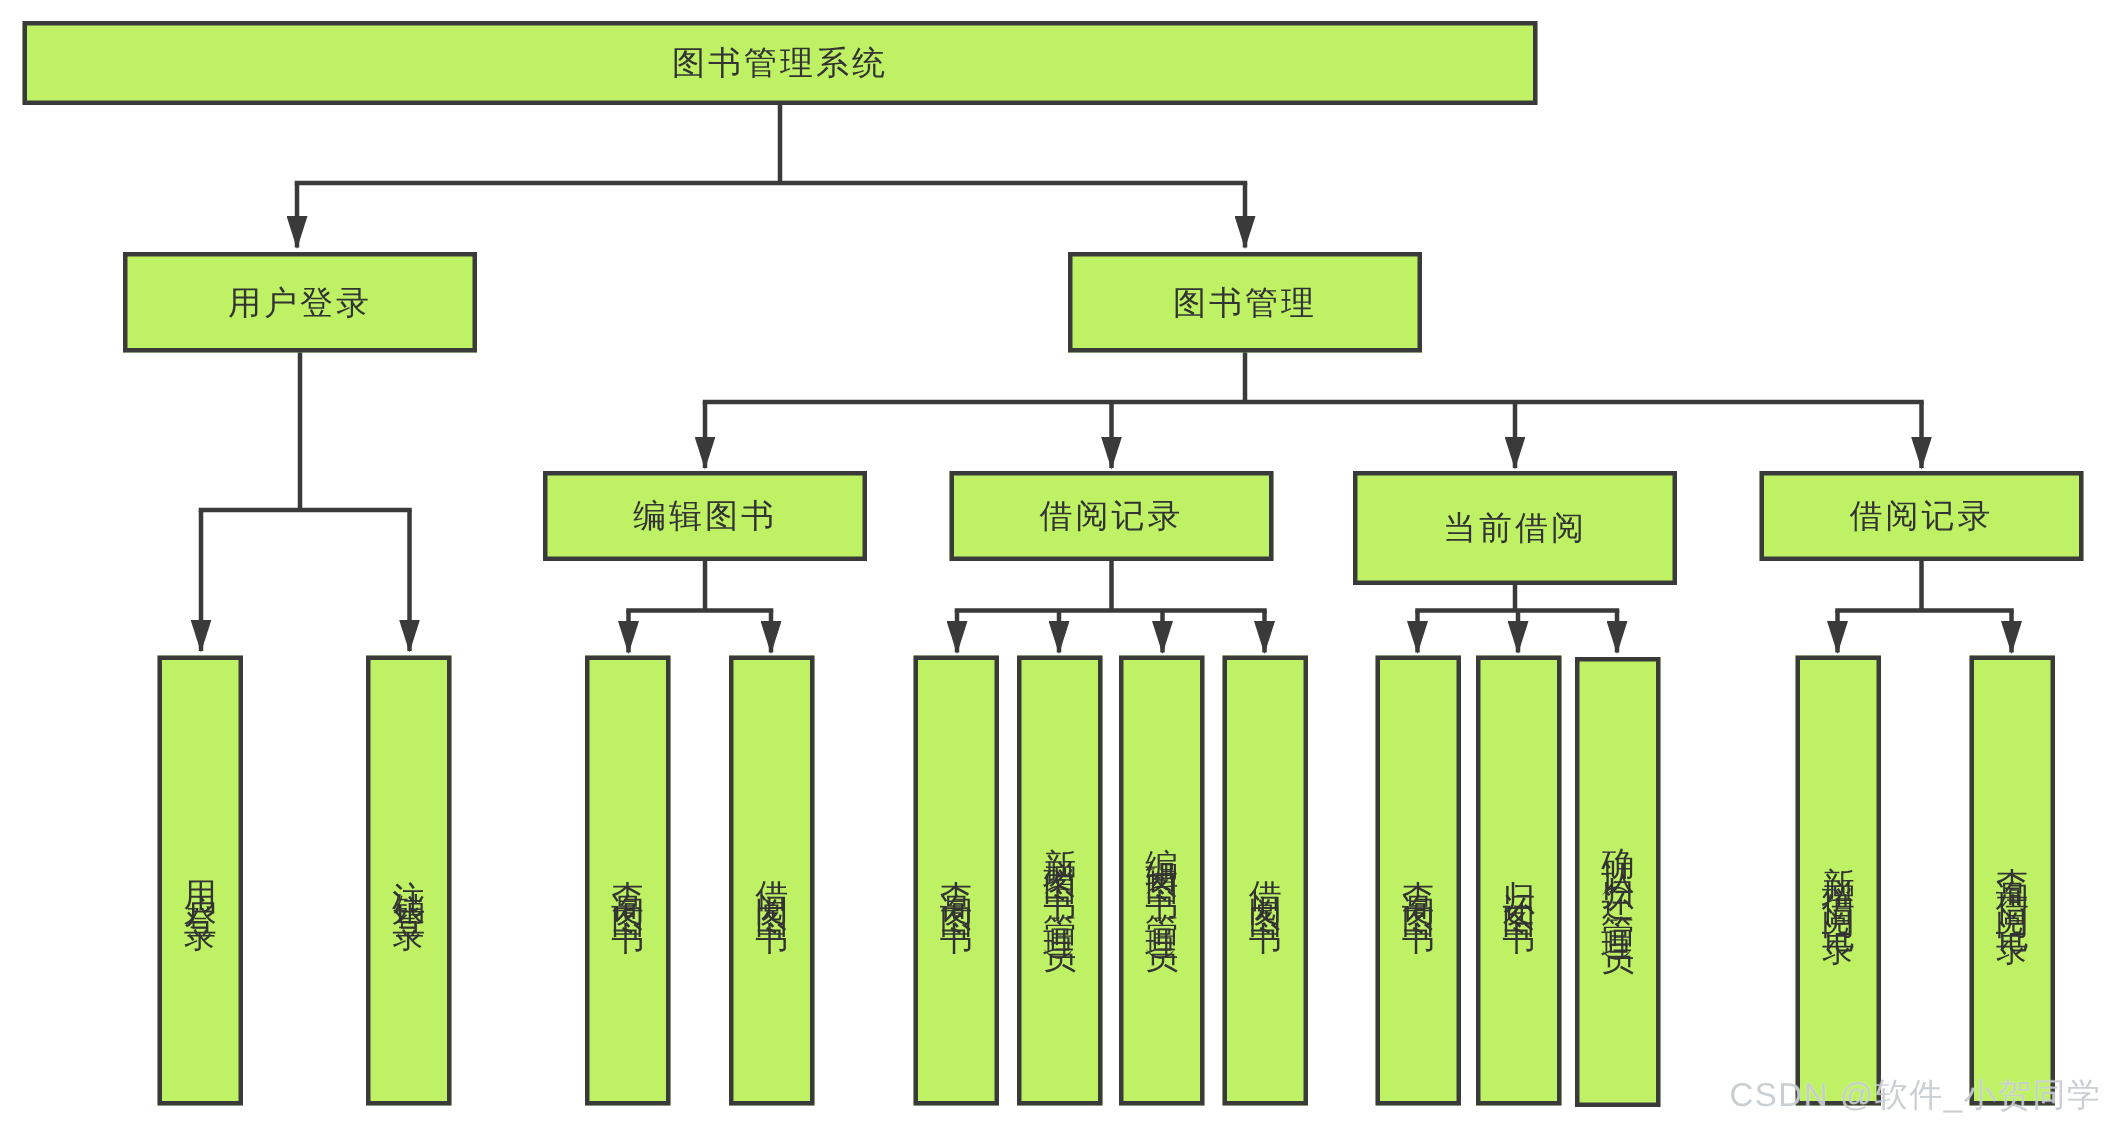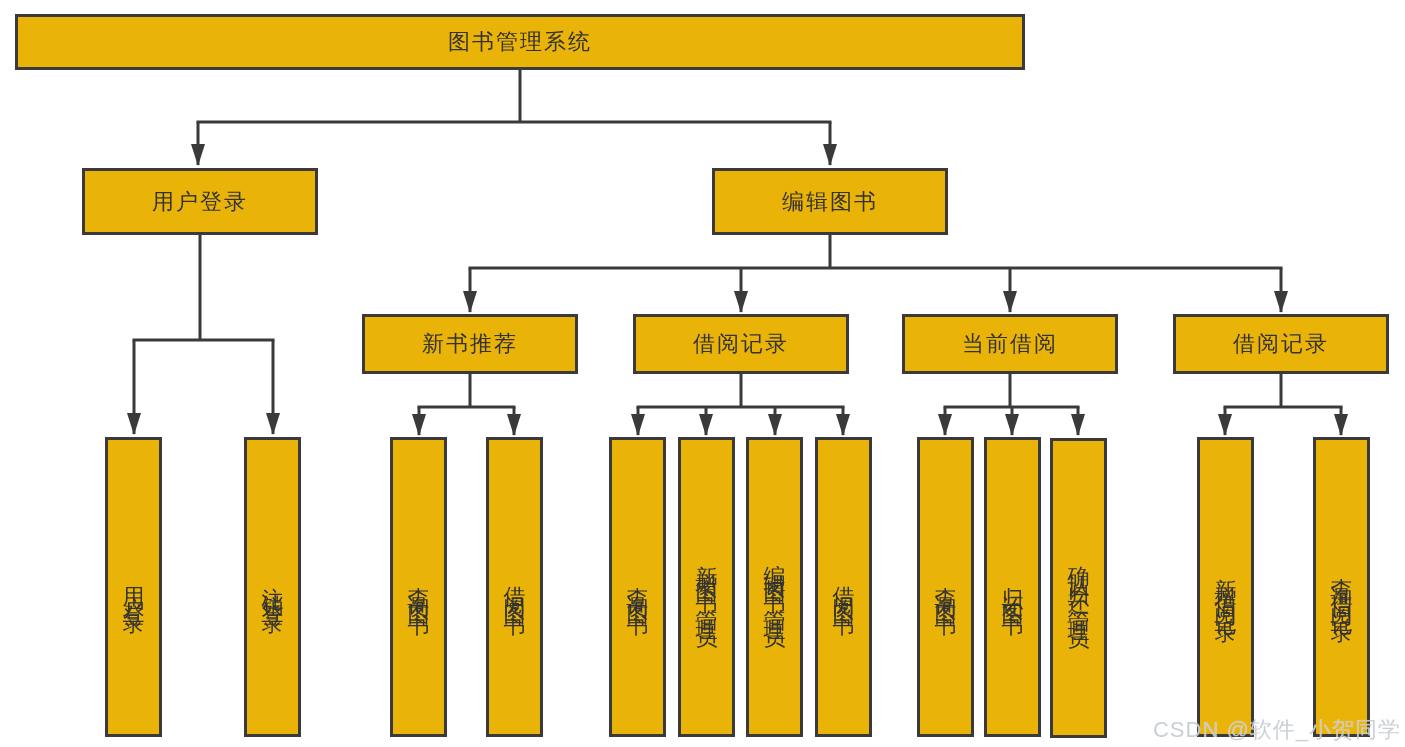--- a/index.html
+++ b/index.html
@@ -8,21 +8,21 @@
     width:1405px;height:747px;
     background:#ffffff;
     font-family:"Liberation Sans","DejaVu Sans",sans-serif;
     overflow:hidden;
   }
   .connectors{position:absolute;left:0;top:0;z-index:1;}
   .node{
     position:absolute;
     box-sizing:border-box;
     border:3px solid #3a3a3a;
-    background:#eab308;
+    background:#bef264;
     display:flex;
     align-items:center;
     justify-content:center;
     color:#333333;
     font-size:22px;
     z-index:2;
     text-align:right;
   }
   .h{letter-spacing:2px;white-space:nowrap;}
   .v{
@@ -83,25 +83,25 @@
       <path d="M1012,407 V435" marker-end="url(#arrow)"></path>
       <path d="M1078,407 V435" marker-end="url(#arrow)"></path>
       <path d="M1225,407 V435" marker-end="url(#arrow)"></path>
       <path d="M1341,407 V435" marker-end="url(#arrow)"></path>
     </g>
   </svg>
 
   <div class="node h" style="left:15px;top:14px;width:1010px;height:56px;">图书管理系统</div>
 
   <div class="node h" style="left:82px;top:168px;width:236px;height:67px;">用户登录</div>
-  <div class="node h" style="left:712px;top:168px;width:236px;height:67px;">编辑图书</div>
+  <div class="node h" style="left:712px;top:168px;width:236px;height:67px;">图书管理</div>
 
-  <div class="node h" style="left:362px;top:314px;width:216px;height:60px;">新书推荐</div>
+  <div class="node h" style="left:362px;top:314px;width:216px;height:60px;">编辑图书</div>
   <div class="node h" style="left:633px;top:314px;width:216px;height:60px;">借阅记录</div>
-  <div class="node h" style="left:902px;top:314px;width:216px;height:60px;">当前借阅</div>
+  <div class="node h" style="left:902px;top:314px;width:216px;height:76px;">当前借阅</div>
   <div class="node h" style="left:1173px;top:314px;width:216px;height:60px;">借阅记录</div>
 
   <div class="node v" style="left:105px;top:437px;width:57px;height:300px;">用户登录</div>
   <div class="node v" style="left:244px;top:437px;width:57px;height:300px;">注销登录</div>
 
   <div class="node v" style="left:390px;top:437px;width:57px;height:300px;">查询图书</div>
   <div class="node v" style="left:486px;top:437px;width:57px;height:300px;">借阅图书</div>
 
   <div class="node v" style="left:609px;top:437px;width:57px;height:300px;">查询图书</div>
   <div class="node v" style="left:678px;top:437px;width:57px;height:300px;">新增图书（管理员）</div>

